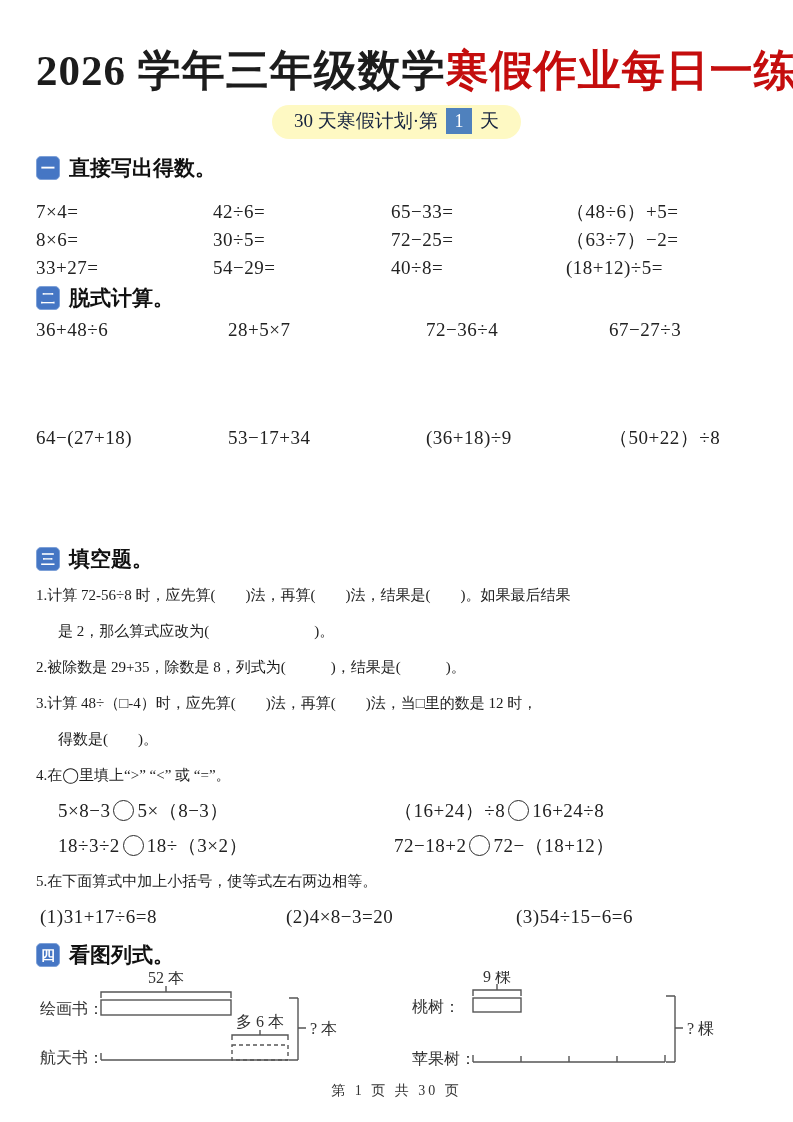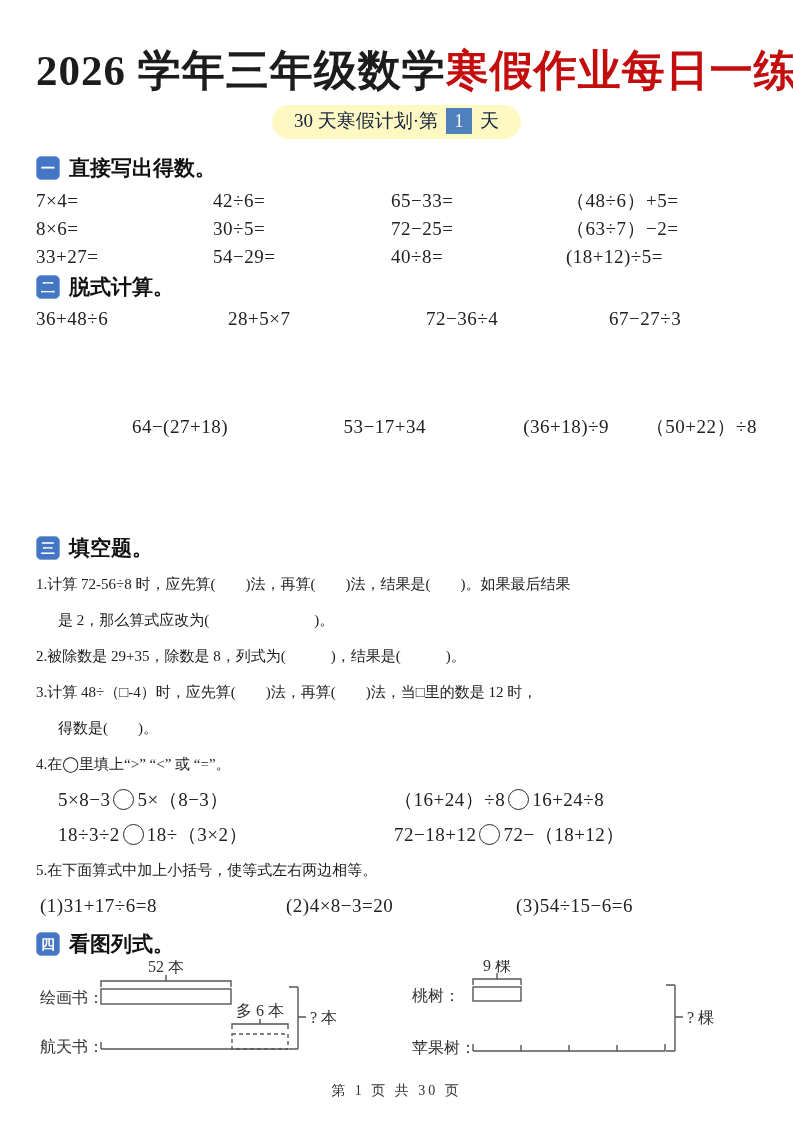--- a/index.html
+++ b/index.html
@@ -67,33 +67,33 @@
   .sec-title {
     font-size: 21px;
     font-weight: bold;
     color: #111;
     font-family: Liberation Serif, serif;
   }
 
   
   .eq { font-size: 19px; color: #222; letter-spacing: 0.5px; }
   .s1-grid {
-    margin-top: 5px;
+    margin-top: 16px;
     display: grid;
     grid-template-columns: 177px 178px 175px 1fr;
     row-gap: 0;
     line-height: 28px;
   }
   .s2-row {
     display: grid;
     grid-template-columns: 192px 198px 183px 1fr;
     line-height: 28px;
   }
   .s2-row.first { margin-top: 4px; font-family: Liberation Serif, serif; }
-  .s2-row.second { margin-top: 80px; text-align: right; }
+  .s2-row.second { margin-top: 80px; }
 
   .gap-s3 { height: 78px; }
 
   
   .fq { font-size: 15px; line-height: 36px; color: #1c1c1c; }
   .fq.mt { margin-top: 4px; }
   .fq .ind { padding-left: 22px; }
 
   .cmp-grid {
     display: grid;
@@ -208,21 +208,21 @@
   <div class="fq">
     <div>3.计算 48÷（□-4）时，应先算(　　)法，再算(　　)法，当□里的数是 12 时，</div>
     <div class="ind">得数是(　　)。</div>
   </div>
 
   <div class="fq">4.在◯里填上“&gt;” “&lt;” 或 “=”。</div>
   <div class="cmp-grid">
     <span class="eq"><span>5×8−3</span><span class="cmp-circle"></span><span>5×（8−3）</span></span>
     <span class="eq"><span>（16+24）÷8</span><span class="cmp-circle"></span><span>16+24÷8</span></span>
     <span class="eq"><span>18÷3÷2</span><span class="cmp-circle"></span><span>18÷（3×2）</span></span>
-    <span class="eq"><span>72−18+12</span><span class="cmp-circle"></span><span>72−（18+12）</span></span>
+    <span class="eq"><span>72−18+2</span><span class="cmp-circle"></span><span>72−（18+12）</span></span>
   </div>
 
   <div class="fq">5.在下面算式中加上小括号，使等式左右两边相等。</div>
   <div class="q5-row">
     <span class="eq">(1)31+17÷6=8</span>
     <span class="eq">(2)4×8−3=20</span>
     <span class="eq">(3)54÷15−6=6</span>
   </div>
 
   <div class="sec-head" style="margin-top:6px;">

